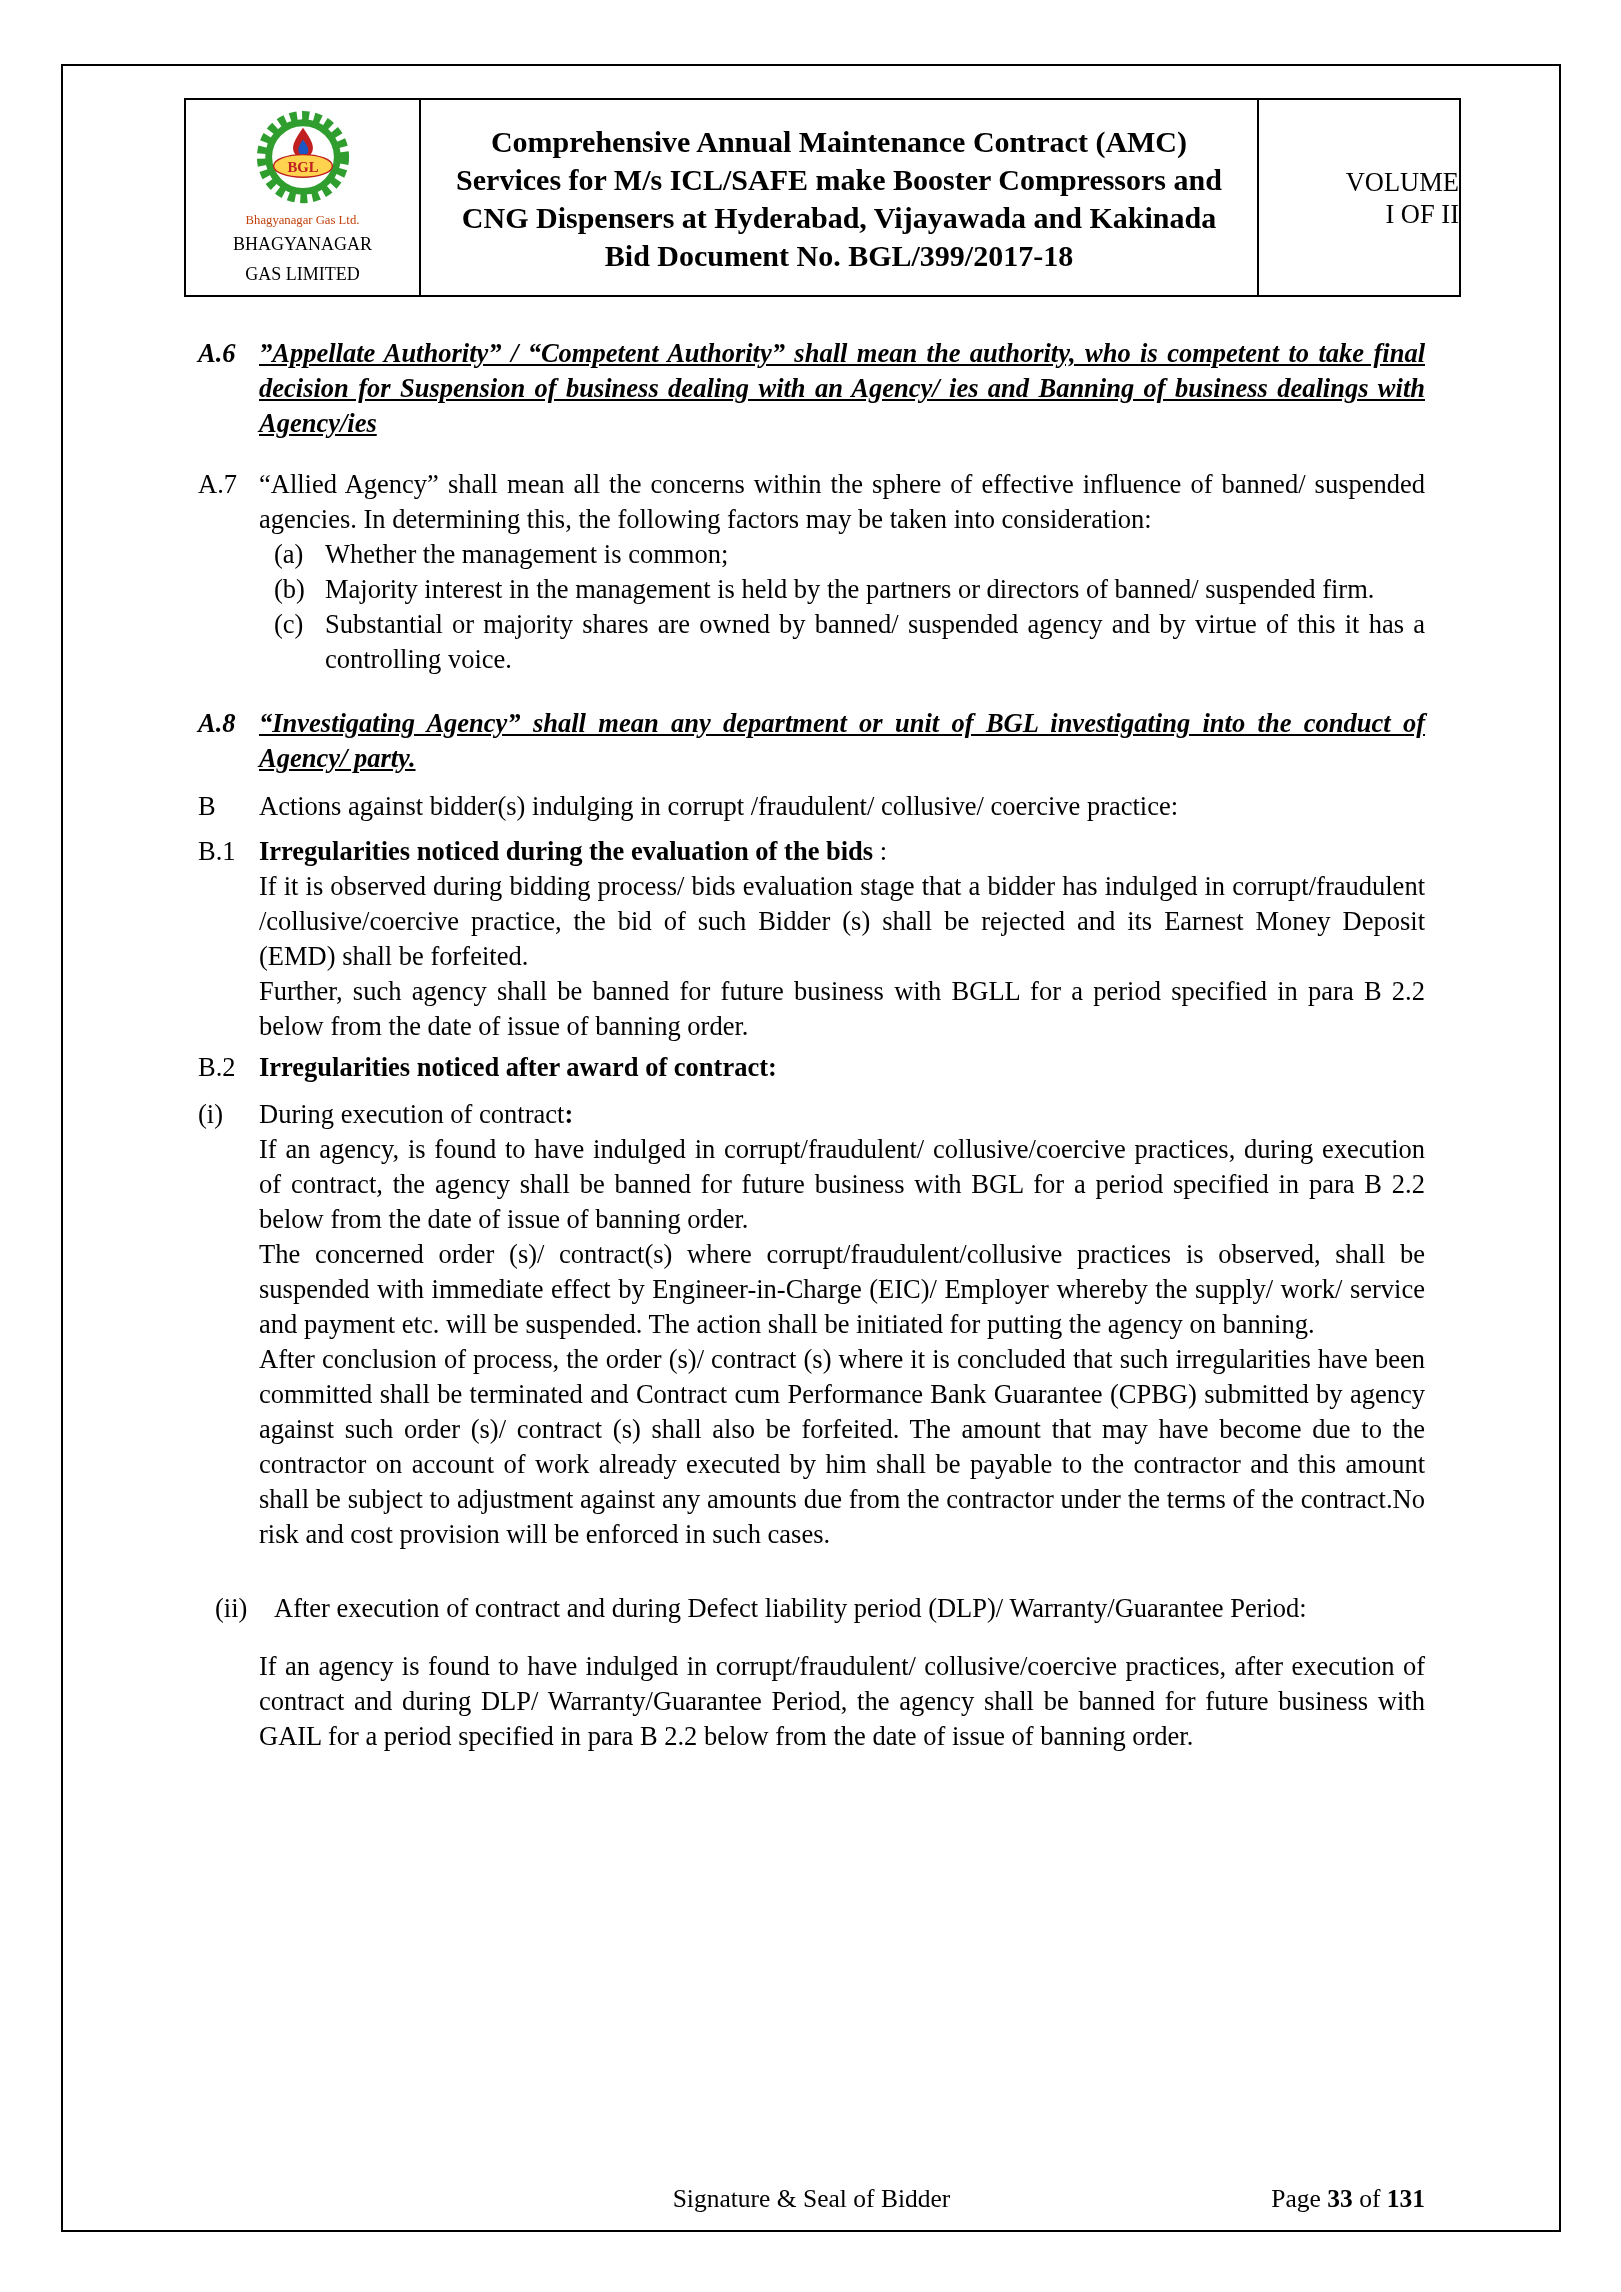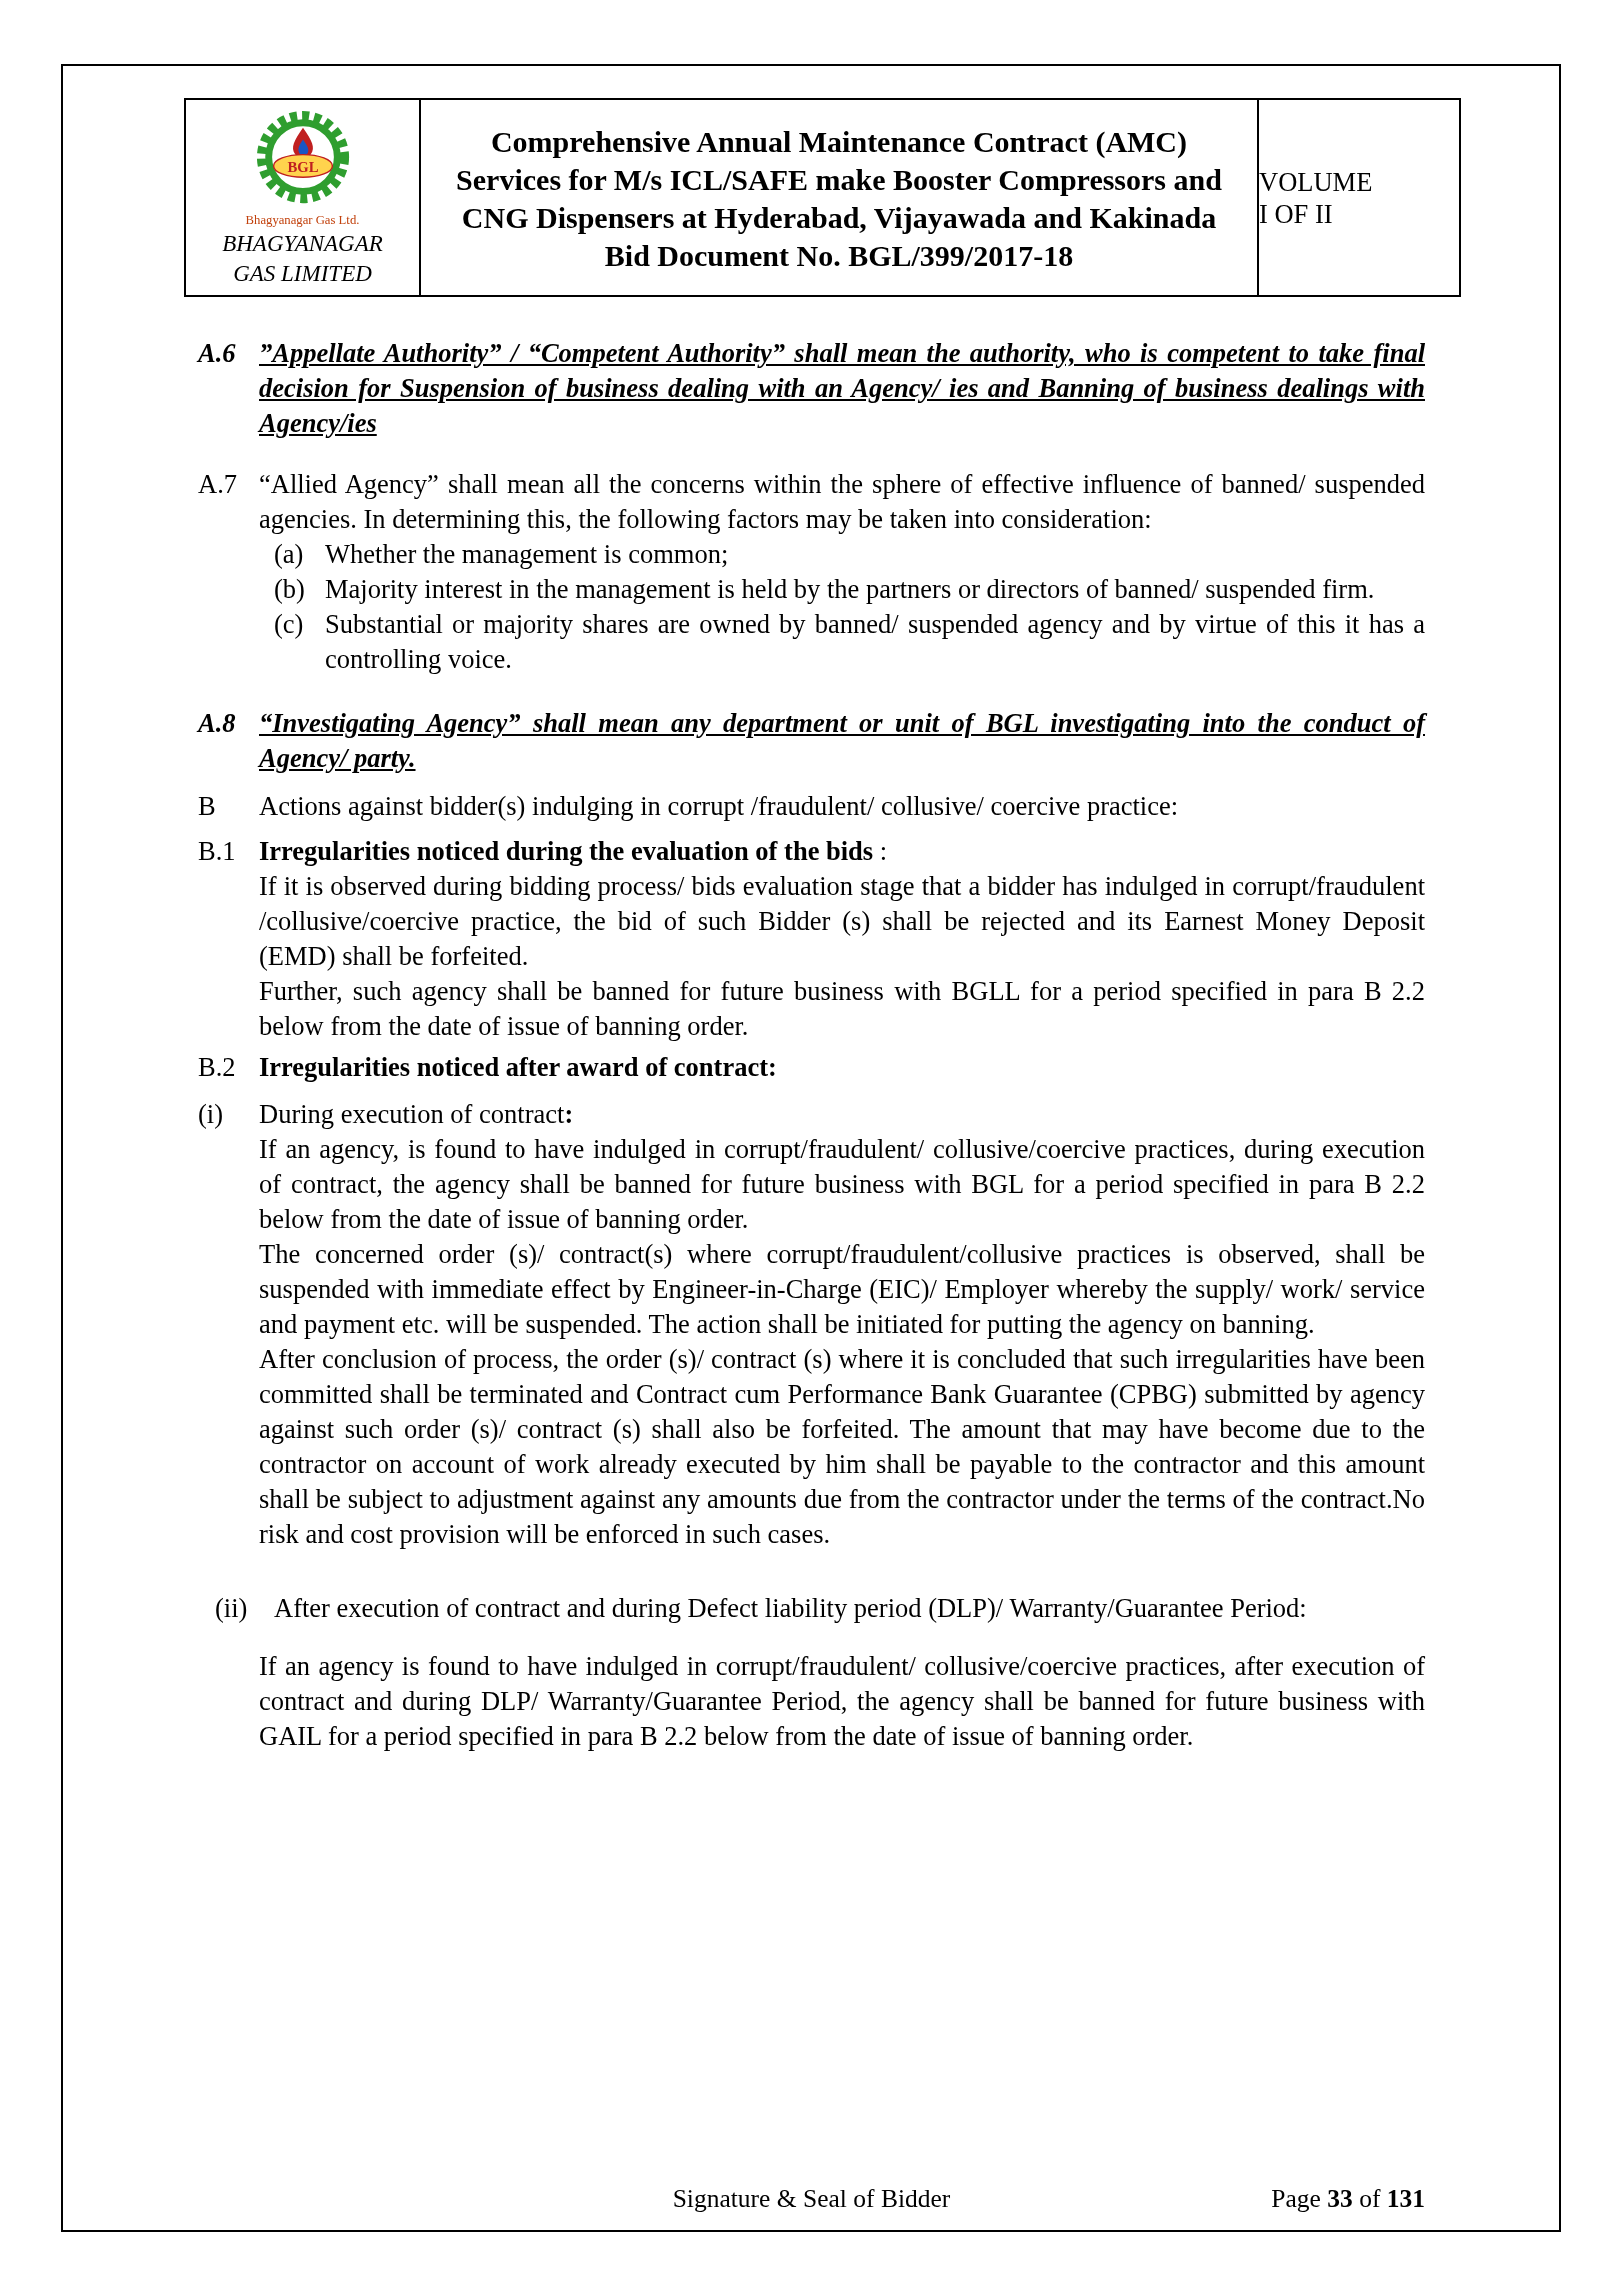--- a/index.html
+++ b/index.html
@@ -22,29 +22,29 @@
     margin: 32px 98px 0 121px;
     border: 2px solid #000;
   }
   .hdr-cell { border-right: 2px solid #000; }
   .hdr-cell:last-child { border-right: none; }
   .hdr-logo {
     width: 235px; text-align: center; padding: 9.8px 5.9px 7.8px 5.9px;
     display: flex; flex-direction: column; align-items: center; justify-content: center;
   }
   .logo-caption { color: #c2410c; font-size: 12.7px; line-height: 14.7px; margin-top: 1px; }
-  .org { font-size: 23px; line-height: 28px; margin-top: 2px; font-style: italic; }
+  .org { font-size: 18px; line-height: 28px; margin-top: 2px; }
   .hdr-title {
     flex: 1; text-align: center; padding: 11.8px 21.6px 9.8px 21.6px;
     font-weight: bold; font-size: 30px; line-height: 38px;
     display: flex; flex-direction: column; justify-content: center;
   }
   .hdr-vol {
     width: 200px; display: flex; flex-direction: column;
-    align-items: flex-start; justify-content: center;
+    align-items: flex-end; justify-content: center;
     font-size: 26.5px; line-height: 32px;
   }
 
   
   .content {
     padding: 39px 134px 0 135px;
     font-size: 26.5px; line-height: 35px;
   }
   .hang { padding-left: 61px; text-indent: -61px; text-align: justify; }
   .num { display: inline-block; width: 61px; text-indent: 0; }

